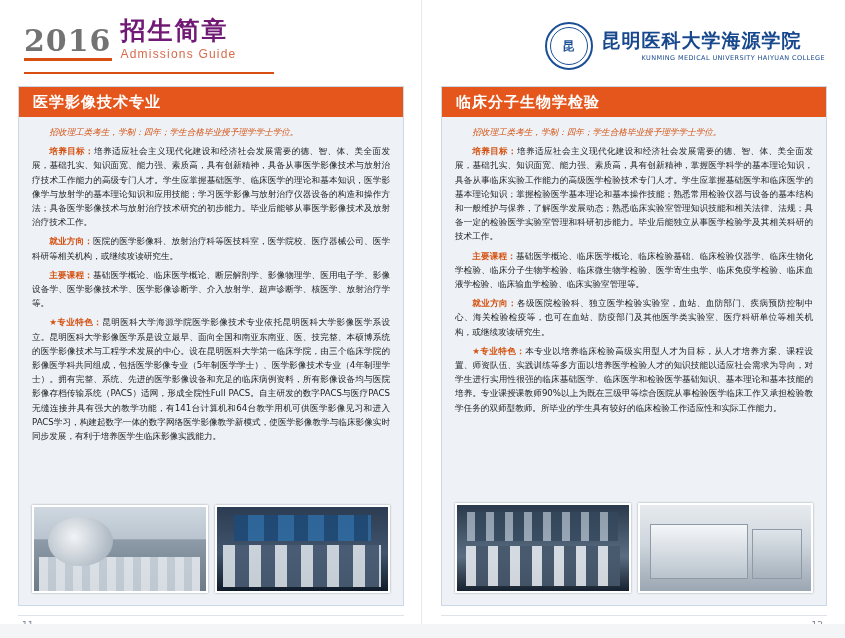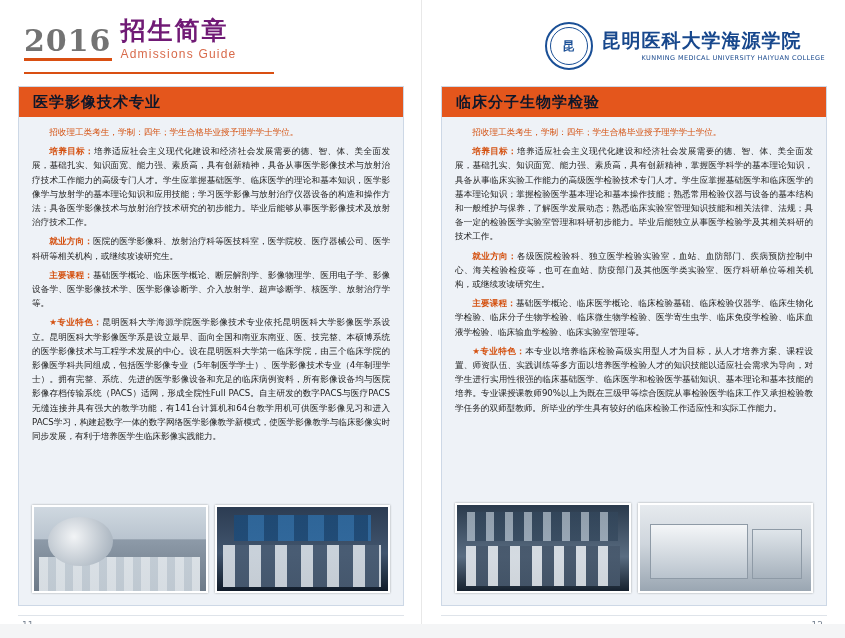--- a/index.html
+++ b/index.html
@@ -60,30 +60,30 @@
 
   
   .panel{
     position:absolute;left:18px;top:86px;width:386px;height:520px;
     background:#eef2f7;border:1px solid #cdd8e6;box-sizing:border-box;
     padding:0;
   }
   .titlebar{
     height:30px;background:#e4561c;
     display:flex;align-items:center;padding-left:14px;
-    color:#0f172a;font-size:15px;font-weight:bold;letter-spacing:1px;
+    color:#ffffff;font-size:15px;font-weight:bold;letter-spacing:1px;
     font-family:"DejaVu Serif","Liberation Serif",serif;
   }
   .content{
     padding:8px 13px 0 13px;
     font-size:8.6px;line-height:14.2px;color:#1d1d1d;
     text-align:justify;
   }
   .content p{margin:0 0 5px 0;text-indent:2em;}
-  .lead{color:#d4500f;text-indent:2em;margin:0 0 6px 0;}
+  .lead{color:#d4500f;text-indent:2em;margin:0 0 6px 0;font-style:italic;}
   .lab{color:#d4500f;font-weight:bold;}
   .star{color:#d4500f;font-weight:bold;}
 
   
   .photos{
     position:absolute;left:13px;right:13px;bottom:12px;
     display:flex;gap:7px;
   }
   .photo{
     flex:1;height:86px;border:2px solid #ffffff;box-shadow:0 0 2px rgba(0,0,0,.35);
@@ -189,24 +189,24 @@
     <div class="panel">
       <div class="titlebar">
         <span>临床分子生物学检验</span>
       </div>
       <div class="content">
         <p class="lead">招收理工类考生，学制：四年；学生合格毕业授予理学学士学位。</p>
         <p>
           <span class="lab">培养目标：</span><span>培养适应社会主义现代化建设和经济社会发展需要的德、智、体、美全面发展，基础扎实、知识面宽、能力强、素质高，具有创新精神，掌握医学科学的基本理论知识，具备从事临床实验工作能力的高级医学检验技术专门人才。学生应掌握基础医学和临床医学的基本理论知识；掌握检验医学基本理论和基本操作技能；熟悉常用检验仪器与设备的基本结构和一般维护与保养，了解医学发展动态；熟悉临床实验室管理知识技能和相关法律、法规；具备一定的检验医学实验室管理和科研初步能力。毕业后能独立从事医学检验学及其相关科研的技术工作。</span>
         </p>
         <p>
+          <span class="lab">主要课程：</span><span>基础医学概论、临床医学概论、临床检验基础、临床检验仪器学、临床生物化学检验、临床分子生物学检验、临床微生物学检验、医学寄生虫学、临床免疫学检验、临床血液学检验、临床输血学检验、临床实验室管理等。</span>
+        </p>
+        <p>
           <span class="lab">就业方向：</span><span>各级医院检验科、独立医学检验实验室，血站、血防部门、疾病预防控制中心、海关检验检疫等，也可在血站、防疫部门及其他医学类实验室、医疗科研单位等相关机构，或继续攻读研究生。</span>
-        </p>
-        <p>
-          <span class="lab">主要课程：</span><span>基础医学概论、临床医学概论、临床检验基础、临床检验仪器学、临床生物化学检验、临床分子生物学检验、临床微生物学检验、医学寄生虫学、临床免疫学检验、临床血液学检验、临床输血学检验、临床实验室管理等。</span>
         </p>
         <p>
           <span class="star">★专业特色：</span><span>本专业以培养临床检验高级实用型人才为目标，从人才培养方案、课程设置、师资队伍、实践训练等多方面以培养医学检验人才的知识技能以适应社会需求为导向，对学生进行实用性很强的临床基础医学、临床医学和检验医学基础知识、基本理论和基本技能的培养。专业课授课教师90%以上为既在三级甲等综合医院从事检验医学临床工作又承担检验教学任务的双师型教师。所毕业的学生具有较好的临床检验工作适应性和实际工作能力。</span>
         </p>
       </div>
 
       <div class="photos">
         <div class="photo ph-micro"></div>
         <div class="photo ph-instr"></div>
       </div>

